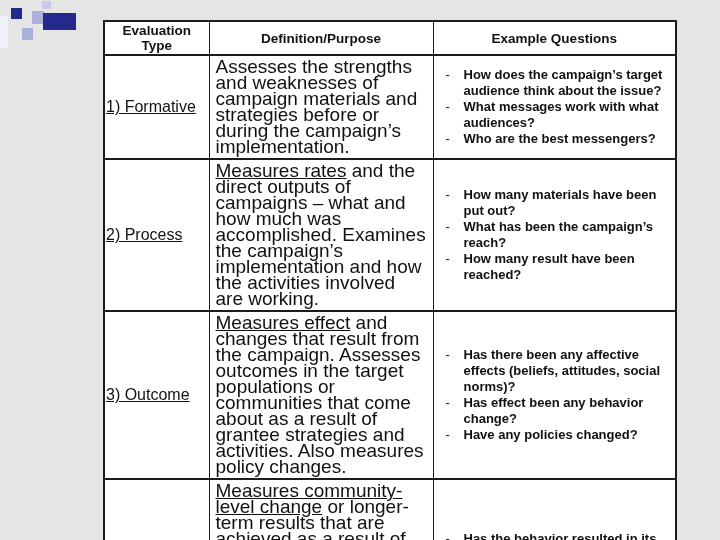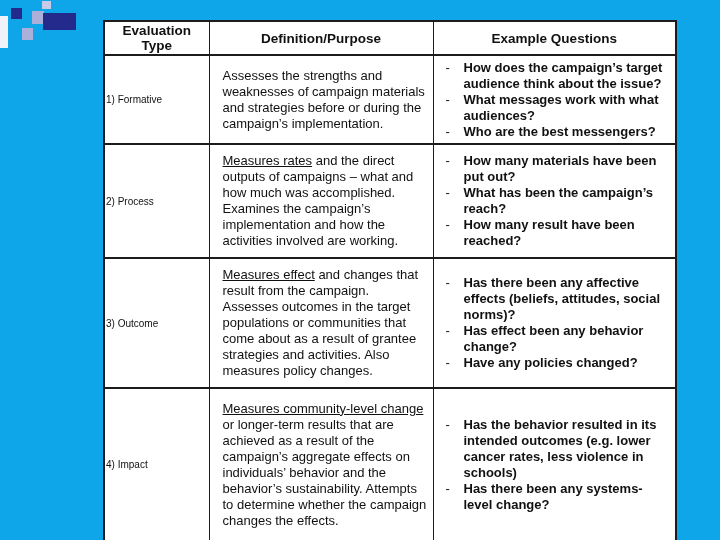--- a/index.html
+++ b/index.html
@@ -5,21 +5,21 @@
   html, body { margin: 0; padding: 0; }
   body {
     width: 720px; height: 540px;
     background: #ffffff;
     font-family: "Liberation Sans", sans-serif;
     color: #111111;
   }
   .slide {
     position: relative;
     width: 720px; height: 540px;
-    background: #0ea5e9;
+    background: #e5e5e5;
     overflow: hidden;
   }
 
   
   .decor { position: absolute; left: 0; top: 0; width: 100px; height: 60px; }
   .decor .sq { position: absolute; }
   .sq-strip      { left: 0;  top: 16px; width: 8px;  height: 32px; }
   .sq-navy-small { left: 11px; top: 8px;  width: 11px; height: 11px; }
   .sq-light-top  { left: 42px; top: 1px;  width: 9px;  height: 8px; }
   .sq-medium     { left: 32px; top: 11px; width: 12px; height: 13px; }
@@ -54,27 +54,28 @@
   .col-type { width: 105px; }
   .col-def  { width: 224px; }
   .col-q    { width: 243px; }
 
   .row-0 { height: 89px; }
   .row-1 { height: 114px; }
   .row-2 { height: 130px; }
   .row-3 { height: 153px; }
 
   .type-cell {
-    font-size: 10px;
+    font-size: 16px;
     padding-right: 2px;
+    text-decoration: underline;
   }
   .def-cell {
-    font-size: 13px;
+    font-size: 19px;
     line-height: 16px;
-    padding: 3px 6px 3px 13px;
+    padding: 3px 6px 3px 6px;
   }
   .def-cell .u { text-decoration: underline; }
   .q-cell {
     font-size: 13px;
     line-height: 16px;
     padding: 3px 2px;
   }
   .q { display: flex; align-items: flex-start; }
   .q .dash { flex: none; width: 18px; margin-left: 10px; text-align: left; }
   .q .qt   { flex: 1; padding-right: 4px; font-weight: bold; }

